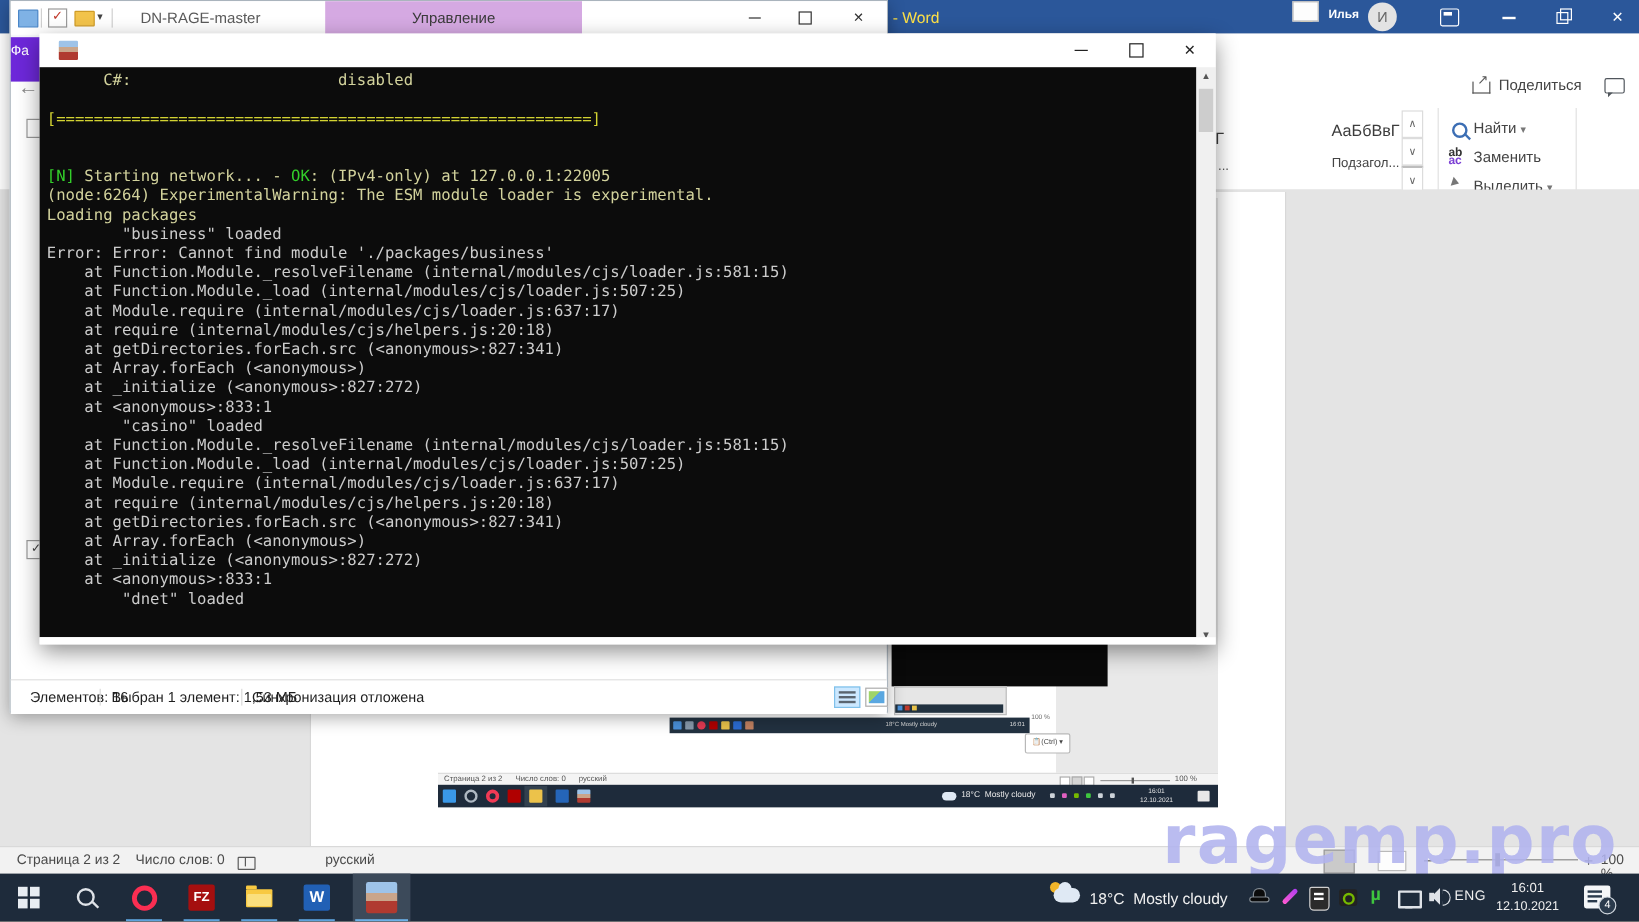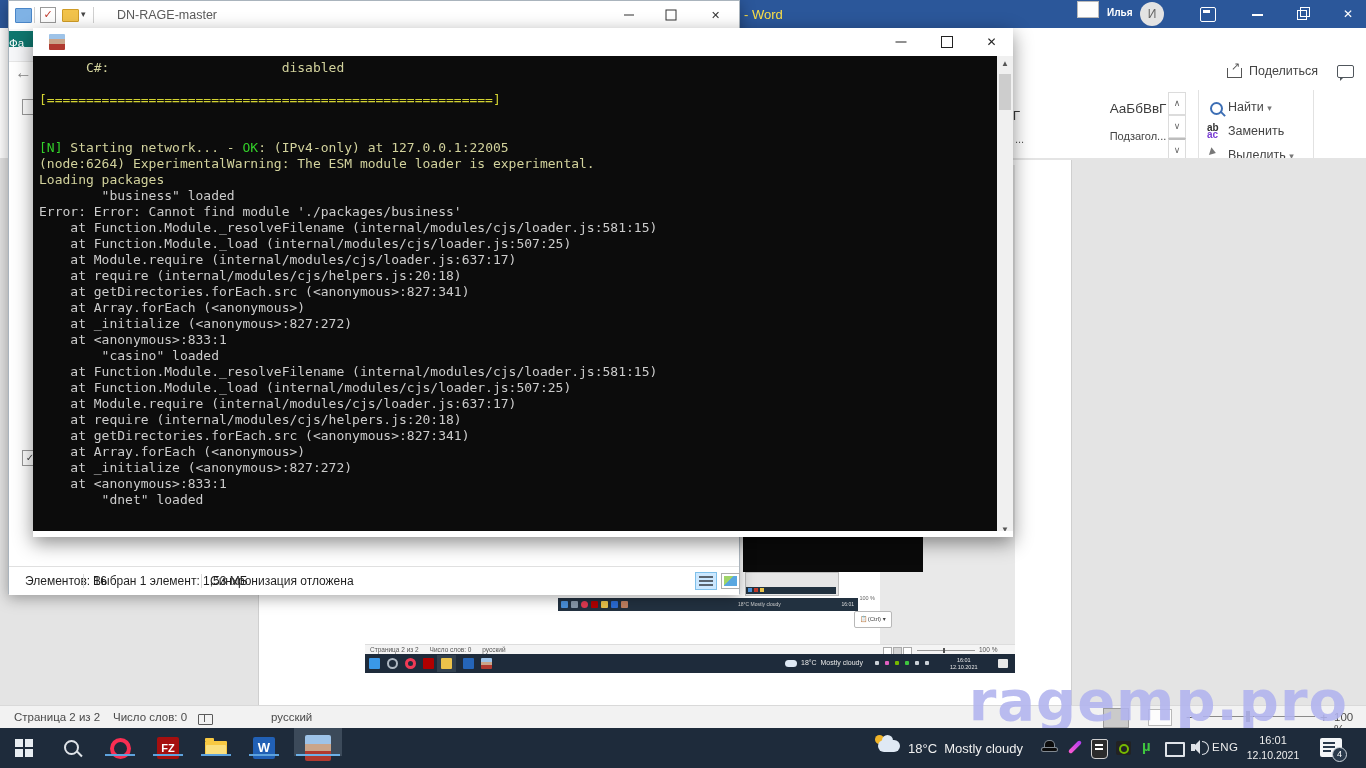--- a/index.html
+++ b/index.html
@@ -110,21 +110,21 @@
   .ex-qat-caret{left:72px;top:8px;font-size:9px;color:#444;}
   .ex-title{left:108px;top:7px;font-size:12.5px;color:#5a5a5a;}
   .ex-tab{left:262px;top:0;width:214px;height:28px;background:#d5a9e2;color:#3a3a3a;
     font-size:12.5px;text-align:center;line-height:28px;}
   .ex-btn{top:0;width:42px;height:28px;}
   .ex-btn::after{position:absolute;left:50%;top:50%;transform:translate(-50%,-50%);color:#333;}
   .ex-min::after{content:"";width:10px;height:1px;background:#333;}
   .ex-max::after{content:"";width:9px;height:9px;border:1px solid #333;background:transparent;}
   .ex-close::after{content:"✕";font-size:11px;}
   .ex-ribbon-band{left:0;top:28px;width:730px;height:32px;background:#f6f7f9;border-bottom:1px solid #e6e6e6;}
-  .ex-file-chip{left:0;top:2px;width:27px;height:16px;background:#0f766e;color:#fff;font-size:11.5px;
+  .ex-file-chip{left:0;top:2px;width:27px;height:37px;background:#6d28d9;color:#fff;font-size:11.5px;
     line-height:24px;padding-left:0;box-sizing:border-box;overflow:hidden;}
   .ex-back{left:6px;top:62px;font-size:17px;color:#8a8a8a;}
   .ex-cb{width:14px;height:14px;border:1px solid #9a9a9a;background:#fff;font-size:10px;line-height:13px;
     text-align:center;color:#444;}
   .ex-status{left:0;top:565px;width:730px;height:28px;background:#fff;border-top:1px solid #e0e0e0;
     font-size:12px;color:#1f1f1f;}
   .ex-status .sep{position:absolute;top:7px;width:1px;height:14px;background:#d9d9d9;}
   .ex-view1{left:686px;top:5px;width:22px;height:18px;background:#cce8ff;border:1px solid #7fc0ea;box-sizing:border-box;}
   .ex-view1 .ln{position:absolute;left:3px;width:14px;height:2px;background:#5a6570;}
   .ex-view2{left:712px;top:6px;width:19px;height:16px;background:#fff;border:1px solid #adadad;box-sizing:border-box;}
@@ -151,21 +151,21 @@
   .cs-sarrow{left:0;width:16px;height:15px;text-align:center;font-size:8px;color:#555;line-height:15px;}
   .cs-thumb{left:2px;top:18px;width:12px;height:36px;background:#cdcdcd;}
   .cs-bottom{left:0;top:503px;width:980px;height:6px;background:#fff;}
 
   
   .watermark{left:auto;right:18px;top:668px;z-index:8;font-size:56px;font-weight:bold;
     letter-spacing:1px;color:rgba(176,179,238,0.88);font-family:"DejaVu Sans",sans-serif;}
 
   
   .taskbar{left:0;top:728px;width:1366px;height:40px;background:#1e2b3b;z-index:9;}
-  .tb-btn{top:0;width:48px;height:28px;}
+  .tb-btn{top:0;width:48px;height:40px;}
   .tb-underline{position:absolute;bottom:0;left:9px;width:30px;height:2px;background:#5ea3dd;}
   .tb-start-grid{position:absolute;left:15px;top:11px;width:18px;height:18px;display:grid;
     grid-template-columns:8px 8px;grid-template-rows:8px 8px;gap:2px;}
   .tb-start-grid div{background:#e8edf2;}
   .tb-search-ic{position:absolute;left:16px;top:12px;width:11px;height:11px;border:2px solid #dfe3e8;border-radius:50%;}
   .tb-search-ic::after{content:"";position:absolute;left:10px;top:11px;width:7px;height:2px;background:#dfe3e8;transform:rotate(45deg);}
   .tb-opera{position:absolute;left:14px;top:10px;width:13px;height:13px;border:4px solid #fa2e52;border-radius:50%;}
   .tb-fz{position:absolute;left:13px;top:9px;width:22px;height:22px;background:#a50f0f;border-radius:2px;
     color:#fff;font-weight:bold;font-size:11px;text-align:center;line-height:22px;}
   .tb-folder{position:absolute;left:13px;top:13px;width:22px;height:15px;background:#f8c942;border-radius:1px;}
@@ -335,20 +335,21 @@
 
   <div class="abs explorer">
     <div class="abs ex-titlebar">
       <div class="abs ex-qat-blue"></div>
       <div class="abs ex-qat-sep" style="left:25px;"></div>
       <div class="abs ex-qat-chk">✓</div>
       <div class="abs ex-qat-folder"></div>
       <div class="abs ex-qat-caret">▾</div>
       <div class="abs ex-qat-sep" style="left:84px;"></div>
       <div class="abs ex-title">DN-RAGE-master</div>
+      <div class="abs ex-tab">Управление</div>
       <div class="abs ex-btn ex-min" style="left:599px;"></div>
       <div class="abs ex-btn ex-max" style="left:641px;"></div>
       <div class="abs ex-btn ex-close" style="left:683px;width:47px;"></div>
     </div>
     <div class="abs ex-ribbon-band">
       <div class="abs ex-file-chip">Фа</div>
     </div>
     <div class="abs ex-back">←</div>
     <div class="abs ex-cb" style="left:13px;top:98px;"></div>
     <div class="abs ex-cb" style="left:13px;top:449px;">✓</div>

